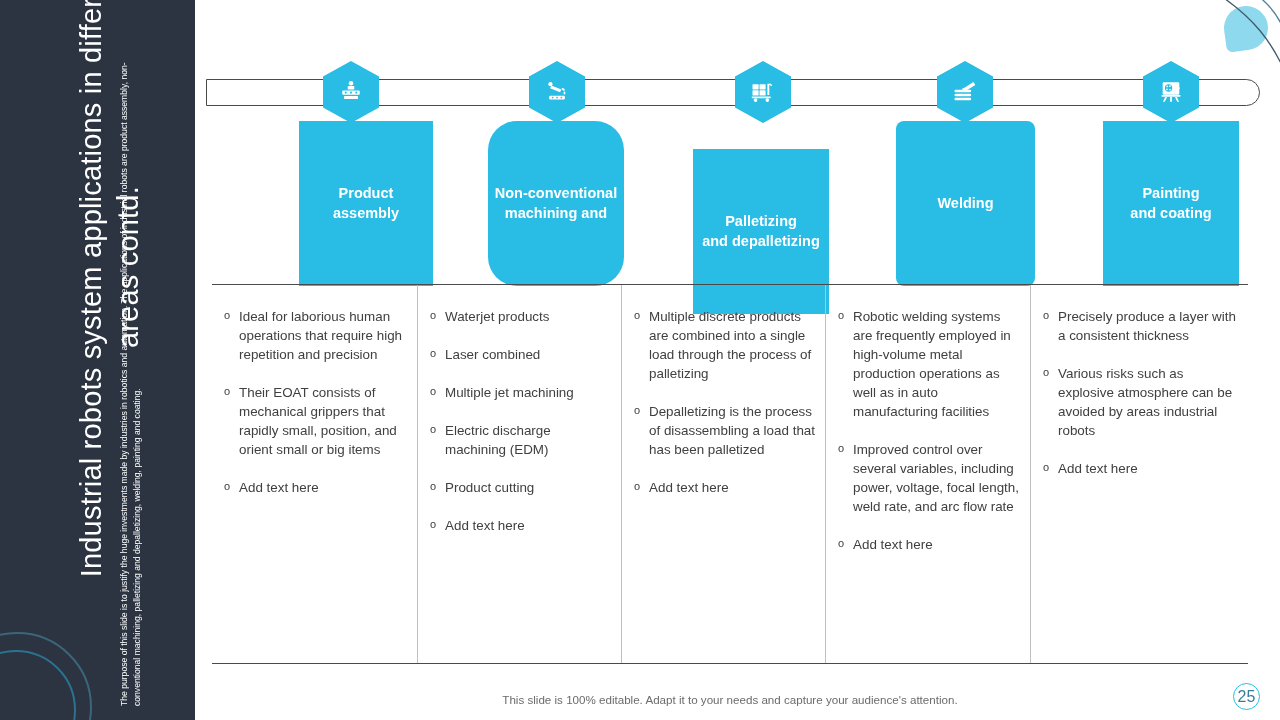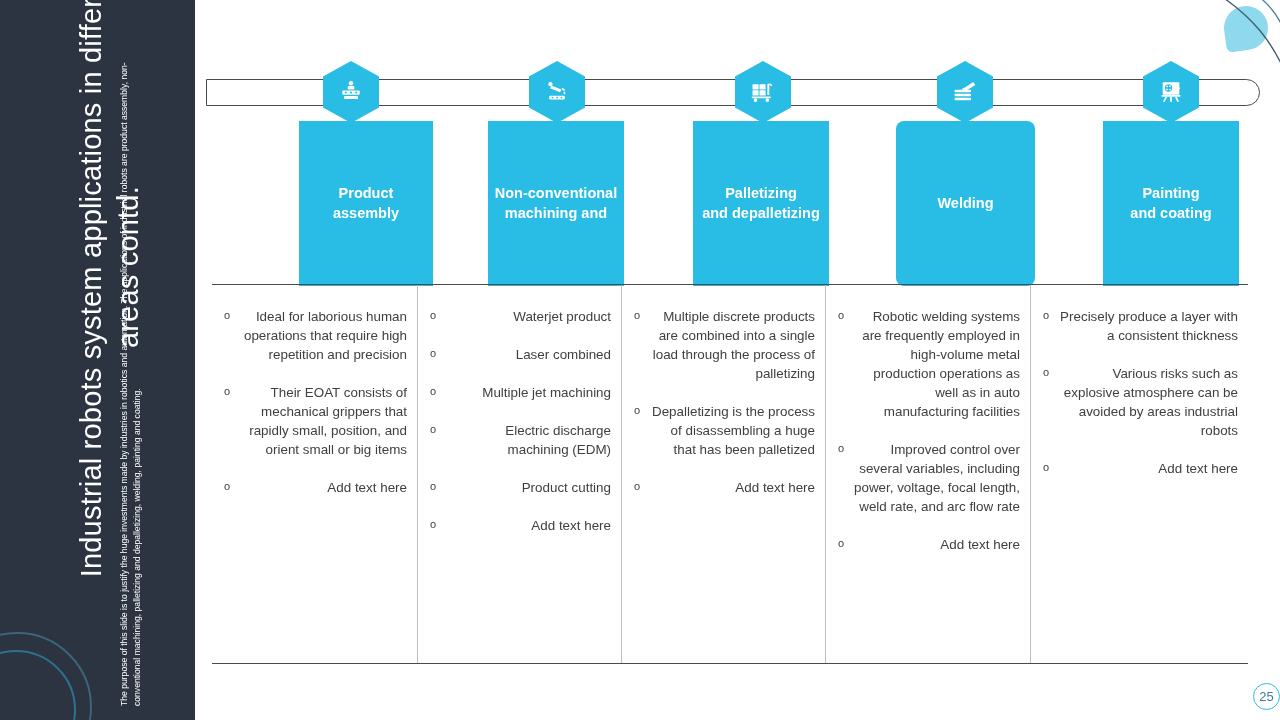--- a/index.html
+++ b/index.html
@@ -133,40 +133,40 @@
     font-size: 13.4px;
     line-height: 1.42;
   }
   .bullet .marker {
     flex: 0 0 auto;
     width: 15px;
     font-size: 11px;
     line-height: 1.55;
     color: #404040;
   }
-  .bullet .btext { flex: 1 1 auto; text-align: right; }
+  .bullet .btext { flex: 1 1 auto; }
 
   
   #footer-note {
     position: absolute;
     left: 212px; top: 693px;
     width: 1036px;
     text-align: center;
     color: #6b6b6b;
     font-size: 11.6px;
   }
   #page-badge {
     position: absolute;
-    right: 0; bottom: 10px;
+    right: 20px; bottom: 10px;
     width: 27px; height: 27px;
     border: 1.5px solid #29bce4;
     border-radius: 50%;
     display: flex; align-items: center; justify-content: center;
     color: #3a7d96;
-    font-size: 13px;
+    font-size: 16px;
   }
 
   
   #tr-decor { position: absolute; right: 0; top: 0; width: 86px; height: 70px; overflow: hidden; }
   #tr-blob {
     position: absolute; right: 12px; top: 6px;
     width: 44px; height: 44px;
     background: #8fd9ee;
     border-radius: 50% 50% 50% 6px;
     transform: rotate(-8deg);
@@ -264,23 +264,23 @@
             <path d="M20.6 21.6 h2.1 l2.6 5.6 h-2.2z"></path>
             <rect x="15" y="21.6" width="2" height="5.6"></rect>
           </svg>
         </span>
       </div>
     </div>
 
   <div id="head-row">
       <div class="head-card" style="left: 299px; width: 134px;">Product
 assembly</div>
-      <div class="head-card" style="left: 488px; width: 136px;">Non-conventional
+      <div class="head-card" style="left: 488px; width: 136px; border-radius: 29px;">Non-conventional
 machining and</div>
-      <div class="head-card" style="left: 693px; width: 136px;">Palletizing
+      <div class="head-card" style="left: 693px; width: 136px; margin-top: 28px;">Palletizing
 and depalletizing</div>
       <div class="head-card" style="left: 896px; width: 139px; border-radius: 8px;">Welding</div>
       <div class="head-card" style="left: 1103px; width: 136px;">Painting
 and coating</div>
     </div>
 
   <div id="table">
       <div class="col" style="width: 206px;">
         <div class="bullet">
           <span class="marker">o</span>
@@ -291,21 +291,21 @@
           <span class="btext">Their EOAT consists of mechanical grippers that rapidly small, position, and orient small or big items</span>
         </div>
         <div class="bullet">
           <span class="marker">o</span>
           <span class="btext">Add text here</span>
         </div>
       </div>
       <div class="col" style="width: 204px;">
         <div class="bullet">
           <span class="marker">o</span>
-          <span class="btext">Waterjet product</span>
+          <span class="btext">Waterjet products</span>
         </div>
         <div class="bullet">
           <span class="marker">o</span>
           <span class="btext"> Laser combined</span>
         </div>
         <div class="bullet">
           <span class="marker">o</span>
           <span class="btext"> Multiple jet machining</span>
         </div>
         <div class="bullet">
@@ -321,21 +321,21 @@
           <span class="btext">Add text here</span>
         </div>
       </div>
       <div class="col" style="width: 204px;">
         <div class="bullet">
           <span class="marker">o</span>
           <span class="btext">Multiple discrete products are combined into a single load through the process of palletizing</span>
         </div>
         <div class="bullet">
           <span class="marker">o</span>
-          <span class="btext">Depalletizing is the process of disassembling a huge that has been palletized</span>
+          <span class="btext">Depalletizing is the process of disassembling a load that has been palletized</span>
         </div>
         <div class="bullet">
           <span class="marker">o</span>
           <span class="btext">Add text here</span>
         </div>
       </div>
       <div class="col" style="width: 205px;">
         <div class="bullet">
           <span class="marker">o</span>
           <span class="btext">Robotic welding systems are frequently employed in high-volume metal production operations as well as in auto manufacturing facilities</span>
@@ -358,17 +358,18 @@
           <span class="marker">o</span>
           <span class="btext">Various risks such as explosive atmosphere can be avoided by areas industrial robots</span>
         </div>
         <div class="bullet">
           <span class="marker">o</span>
           <span class="btext">Add text here</span>
         </div>
       </div>
     </div>
 
+  <div id="footer-note">This slide is 100% editable. Adapt it to your needs and capture your audience's attention.</div>
   <div id="page-badge">
     <span>25</span>
   </div>
 
 </div>
 
 </body></html>

